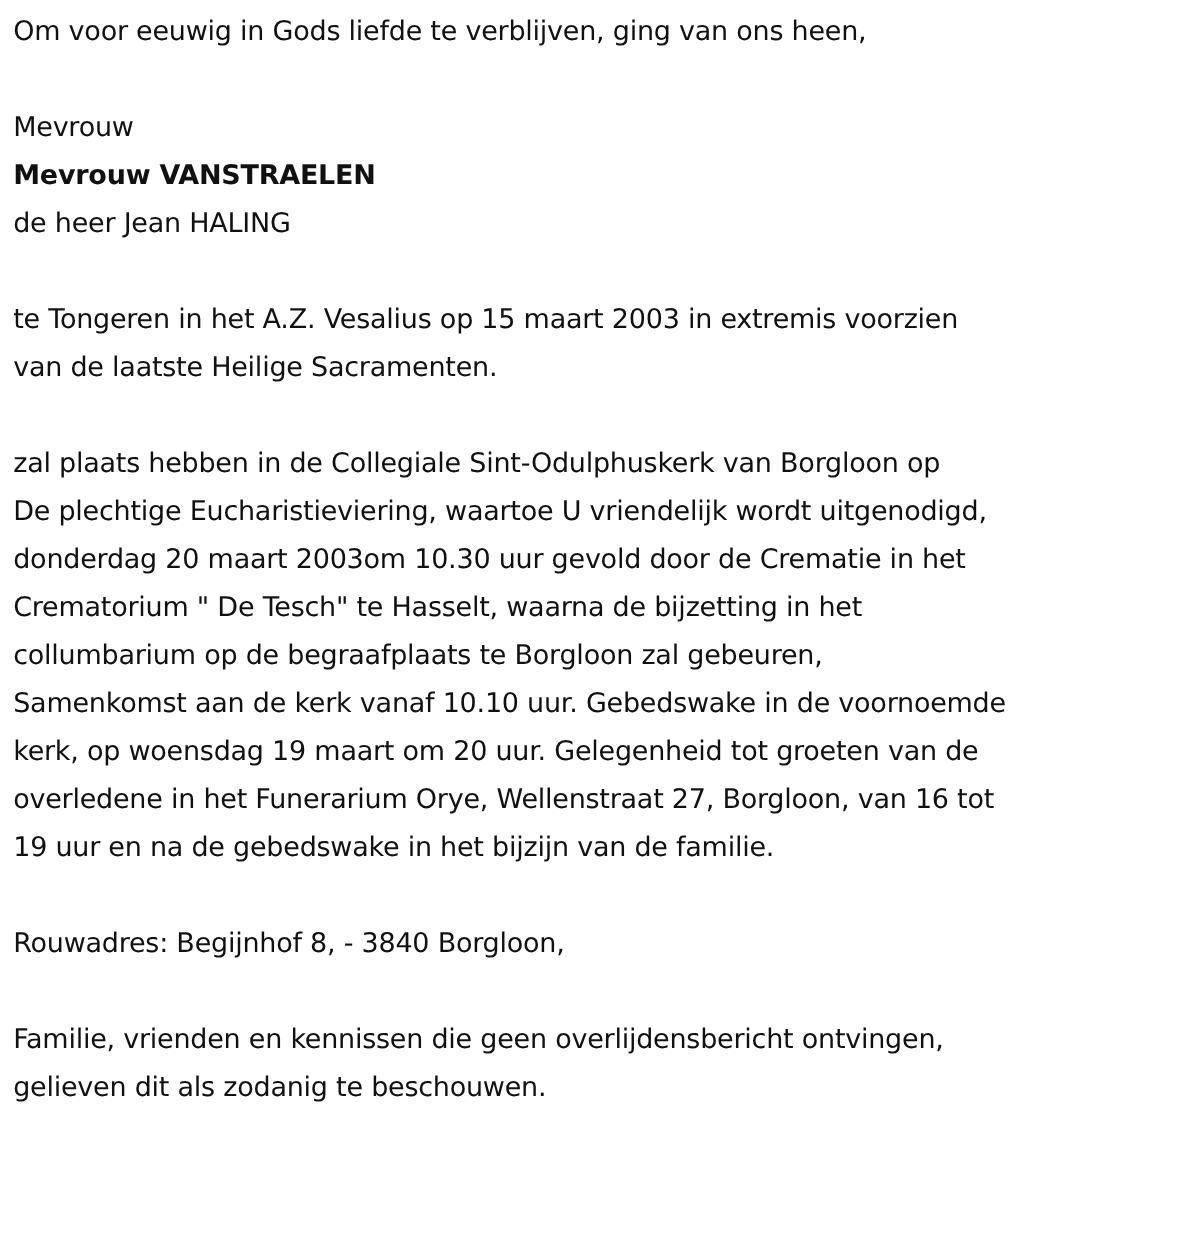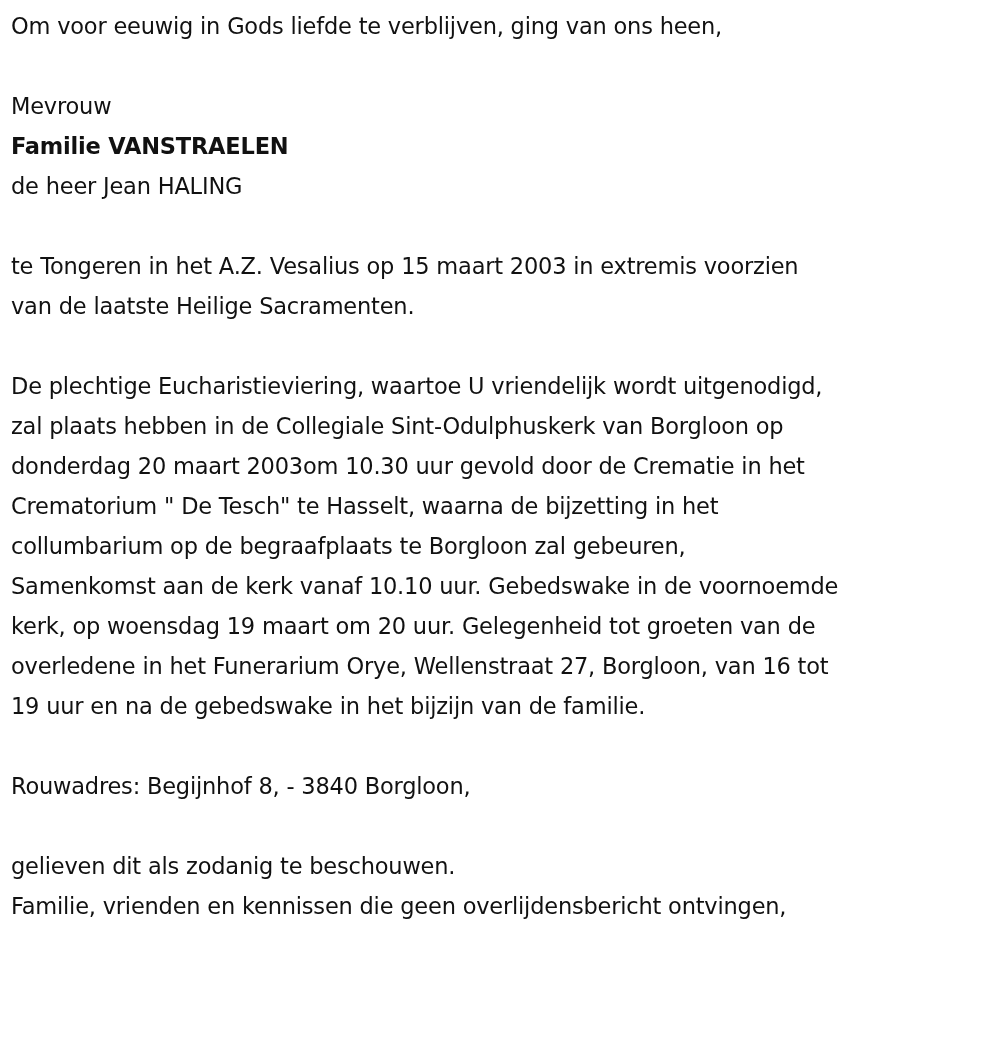--- a/index.html
+++ b/index.html
@@ -34,44 +34,44 @@
   </style>
 </head>
 <body>
 
 <div class="doc">
 
   <div class="line">Om voor eeuwig in Gods liefde te verblijven, ging van ons heen,</div>
   <div class="blank"></div>
 
   <div class="line">Mevrouw</div>
-  <div class="line bold">Familie VANSTRAELEN</div>
+  <div class="line bold">Mevrouw VANSTRAELEN</div>
   <div class="line">de heer Jean HALING</div>
   <div class="blank"></div>
 
   <div>
     <div class="line">te Tongeren in het A.Z. Vesalius op 15 maart 2003 in extremis voorzien</div>
     <div class="line">van de laatste Heilige Sacramenten.</div>
   </div>
   <div class="blank"></div>
 
   <div>
+    <div class="line">zal plaats hebben in de Collegiale Sint-Odulphuskerk van Borgloon op</div>
     <div class="line">De plechtige Eucharistieviering, waartoe U vriendelijk wordt uitgenodigd,</div>
-    <div class="line">zal plaats hebben in de Collegiale Sint-Odulphuskerk van Borgloon op</div>
     <div class="line">donderdag 20 maart 2003om 10.30 uur gevold door de Crematie in het</div>
     <div class="line">Crematorium " De Tesch" te Hasselt, waarna de bijzetting in het</div>
     <div class="line">collumbarium op de begraafplaats te Borgloon zal gebeuren,</div>
     <div class="line">Samenkomst aan de kerk vanaf 10.10 uur. Gebedswake in de voornoemde</div>
     <div class="line">kerk, op woensdag 19 maart om 20 uur. Gelegenheid tot groeten van de</div>
     <div class="line">overledene in het Funerarium Orye, Wellenstraat 27, Borgloon, van 16 tot</div>
     <div class="line">19 uur en na de gebedswake in het bijzijn van de familie.</div>
   </div>
   <div class="blank"></div>
 
   <div class="line">Rouwadres: Begijnhof 8, - 3840 Borgloon,</div>
   <div class="blank"></div>
 
   <div>
+    <div class="line">Familie, vrienden en kennissen die geen overlijdensbericht ontvingen,</div>
     <div class="line">gelieven dit als zodanig te beschouwen.</div>
-    <div class="line">Familie, vrienden en kennissen die geen overlijdensbericht ontvingen,</div>
   </div>
 
 </div>
 
 </body></html>

